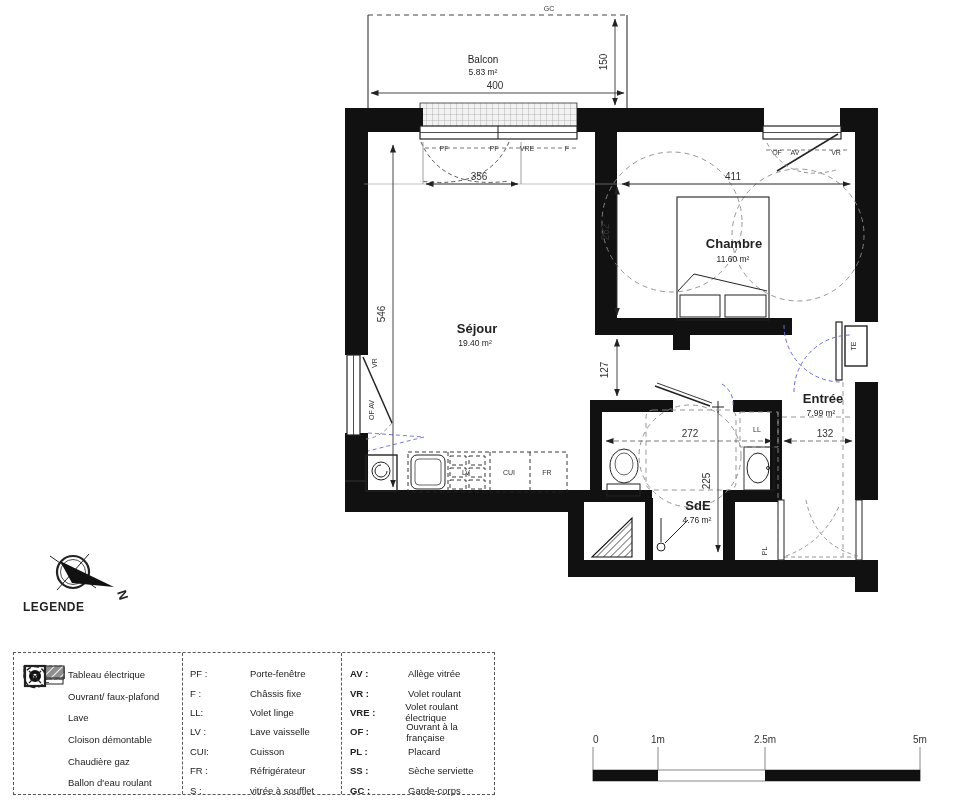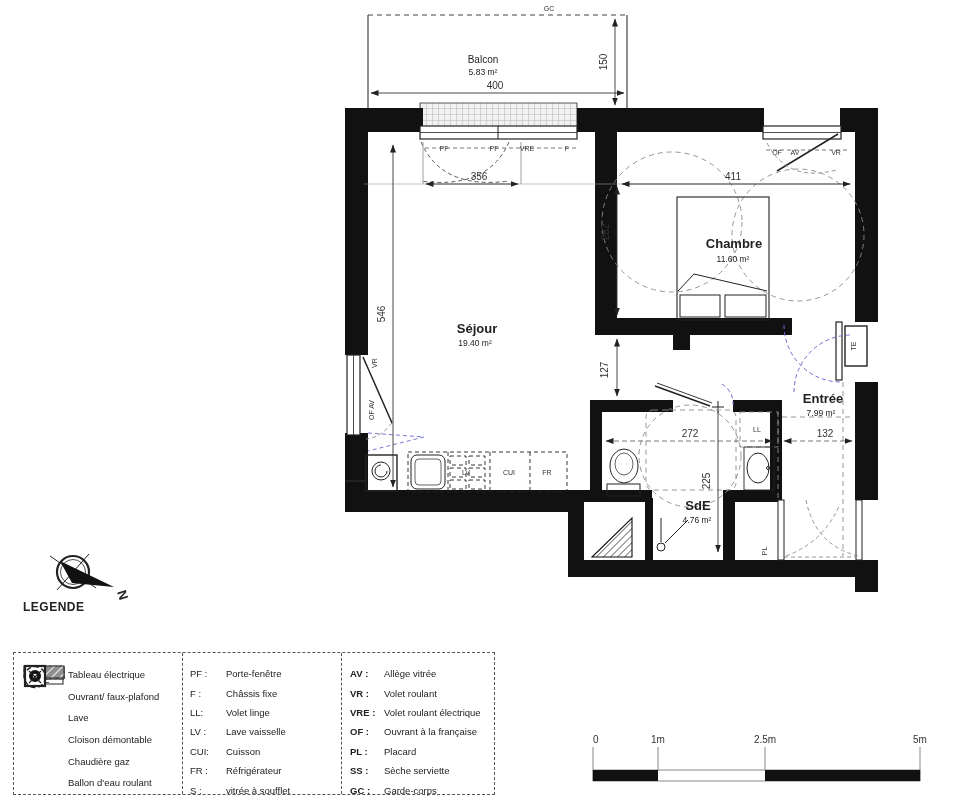--- a/index.html
+++ b/index.html
@@ -10,21 +10,21 @@
   .room{font-size:13px;font-weight:bold;}
   .area{font-size:8.5px;}
   .dim{font-size:10px;fill:#333;}
   .tiny{font-size:7px;fill:#333;}
   
   .legend-title{position:absolute;left:15px;top:600px;font-size:12px;font-weight:bold;letter-spacing:.5px;padding-left:8px;}
   .legend-box{position:absolute;left:13px;top:652px;width:480px;height:141px;border:1.5px dashed #555;}
   .leg-divider{position:absolute;top:0;height:100%;border-left:1.5px dashed #555;}
   .leg-col{position:absolute;top:11px;}
   .leg-row{display:flex;align-items:center;height:21.6px;}
-  .leg-row2{display:flex;align-items:center;height:19.4px;font-size:9.5px;}
+  .leg-row2{display:flex;align-items:center;height:19.4px;font-size:9.5px;gap:24px;}
   .leg-sym{width:46px;display:flex;justify-content:flex-start;align-items:center;}
   .leg-label{font-size:9.5px;white-space:nowrap;}
   .leg-abbr{display:inline-block;width:36px;font-size:9.5px;}
   .leg-abbr3{display:inline-block;width:34px;font-size:9.5px;font-weight:bold;}
 </style>
 </head>
 <body>
 
 <div id="stage">
 <svg width="979" height="800" viewBox="0 0 979 800">

